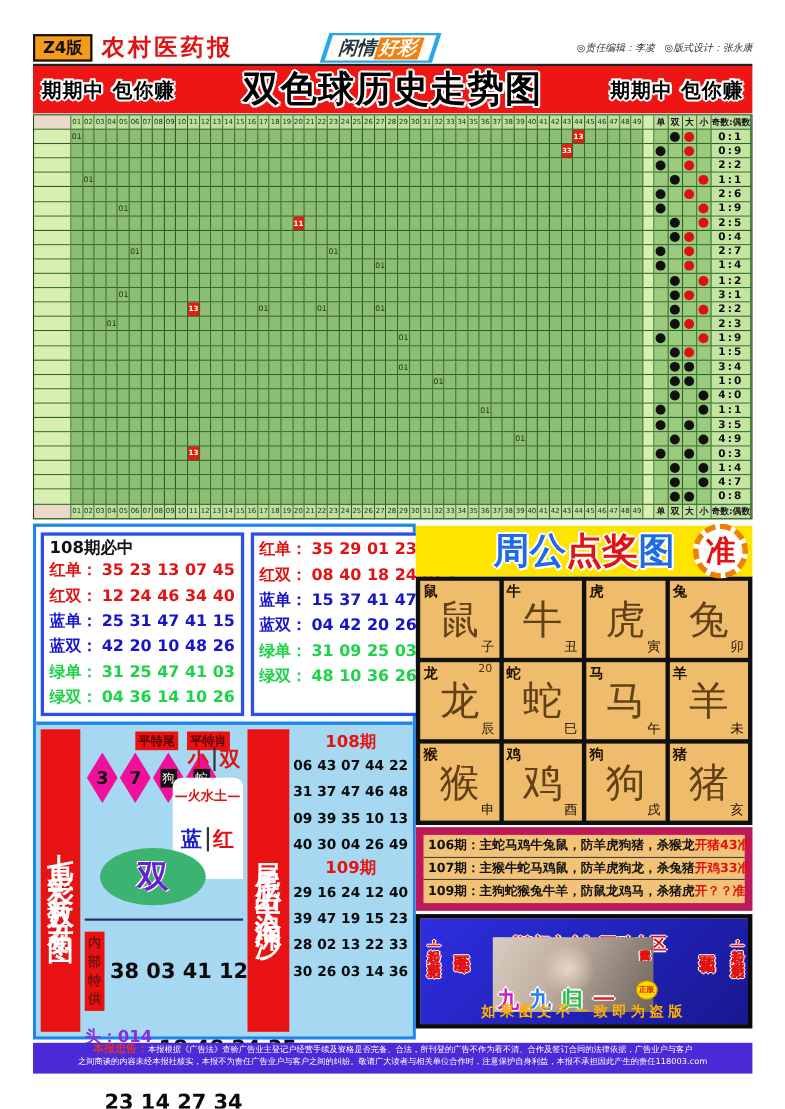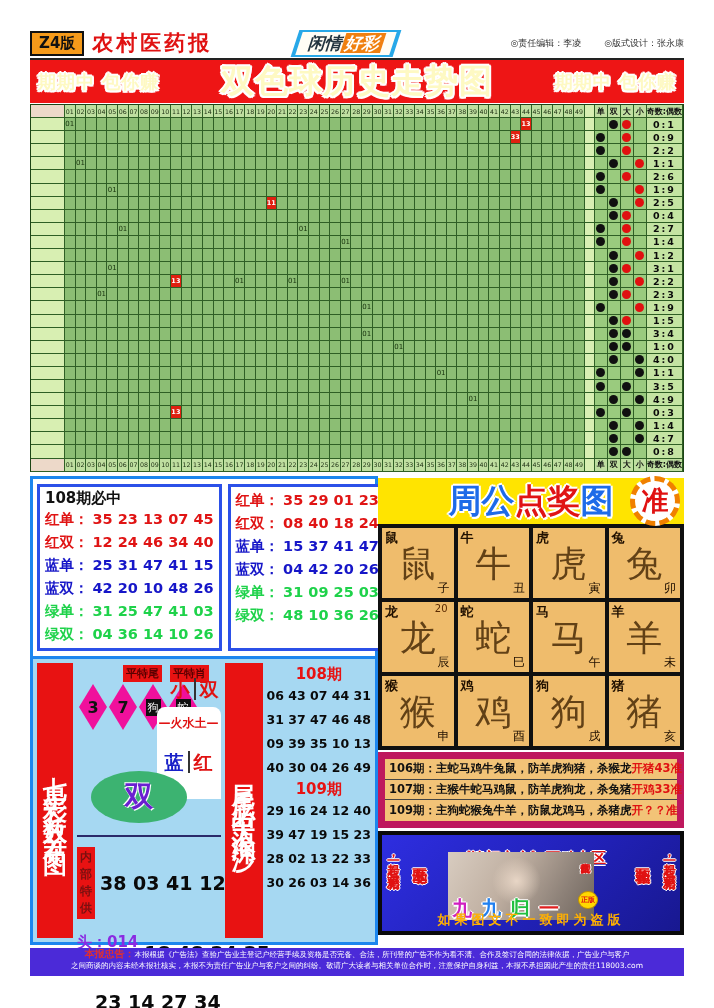--- a/index.html
+++ b/index.html
@@ -14,26 +14,26 @@
                    font-size:15px; padding:1px 7px; margin-right:8px; white-space:nowrap; }
   .paper-name { color:#E01212; font-weight:bold; font-size:21px; letter-spacing:3px;
                 font-family:"DejaVu Serif","Liberation Serif",serif; }
   .ribbon { position:absolute; left:265px; top:2px; transform:skewX(-18deg);
             background:#28A8E8; padding:2px 4px; }
   .ribbon-inner { background:#fffdf5; padding:0 10px; font-size:17px; font-weight:bold;
                   font-family:"DejaVu Serif","Liberation Serif",serif; white-space:nowrap; }
   .ribbon-left { color:#23343f; }
   .ribbon-right { color:#fff; background:#F08010; padding:0 3px; }
   .credits { margin-left:auto; font-size:9px; color:#333; white-space:nowrap; }
-  .credits span { margin-left:20px; }
+  .credits span { margin-left:6px;font-style:italic; }
 
   
   .banner { position:absolute; left:30px; top:60px; width:654px; height:43px; background:#EE1515;
             display:flex; align-items:center; justify-content:space-between; padding:0 8px; }
-  .outline-blue { color:#fef9c3; font-weight:bold;
+  .outline-blue { color:#000000; font-weight:bold;
       text-shadow:2px 0 0 #fff,-2px 0 0 #fff,0 2px 0 #fff,0 -2px 0 #fff,
                   1.5px 1.5px 0 #fff,-1.5px -1.5px 0 #fff,1.5px -1.5px 0 #fff,-1.5px 1.5px 0 #fff; }
   .banner-side { font-size:18px; letter-spacing:1px; white-space:nowrap; }
   .banner-title { font-size:33px; letter-spacing:1px; white-space:nowrap; }
 
   
   .trend-grid { position:absolute; left:30px; top:104px; width:654px; height:368px;
                 display:grid; grid-template-columns:34px repeat(49,1fr) 10px repeat(4,13px) auto;
                 grid-auto-rows:13.1px; border:1px solid #1d4515; background:#8CBE74; }
   .gcell { border-right:1px solid #2F5F25; border-bottom:1px solid #2F5F25;
@@ -1951,21 +1951,21 @@
               <div>尾：014</div>
             </div>
             <span class="big-nums">18 48 24 35</span>
           </div>
           <div class="big-nums last-nums">23 14 27 34</div>
         </div>
       </div>
       <div class="vstrip ww-strip">尾尾必中大浪淘沙</div>
       <div class="ww-col">
           <div class="ww-period">108期</div>
-          <div class="ww-nums">06 43 07 44 31</div>
+          <div class="ww-nums">06 43 07 44 22</div>
           <div class="ww-nums">31 37 47 46 48</div>
           <div class="ww-nums">09 39 35 10 13</div>
           <div class="ww-nums">40 30 04 26 49</div>
           <div class="ww-period">109期</div>
           <div class="ww-nums">29 16 24 12 40</div>
           <div class="ww-nums">39 47 19 15 23</div>
           <div class="ww-nums">28 02 13 22 33</div>
           <div class="ww-nums">30 26 03 14 36</div>
         </div>
     </div>

